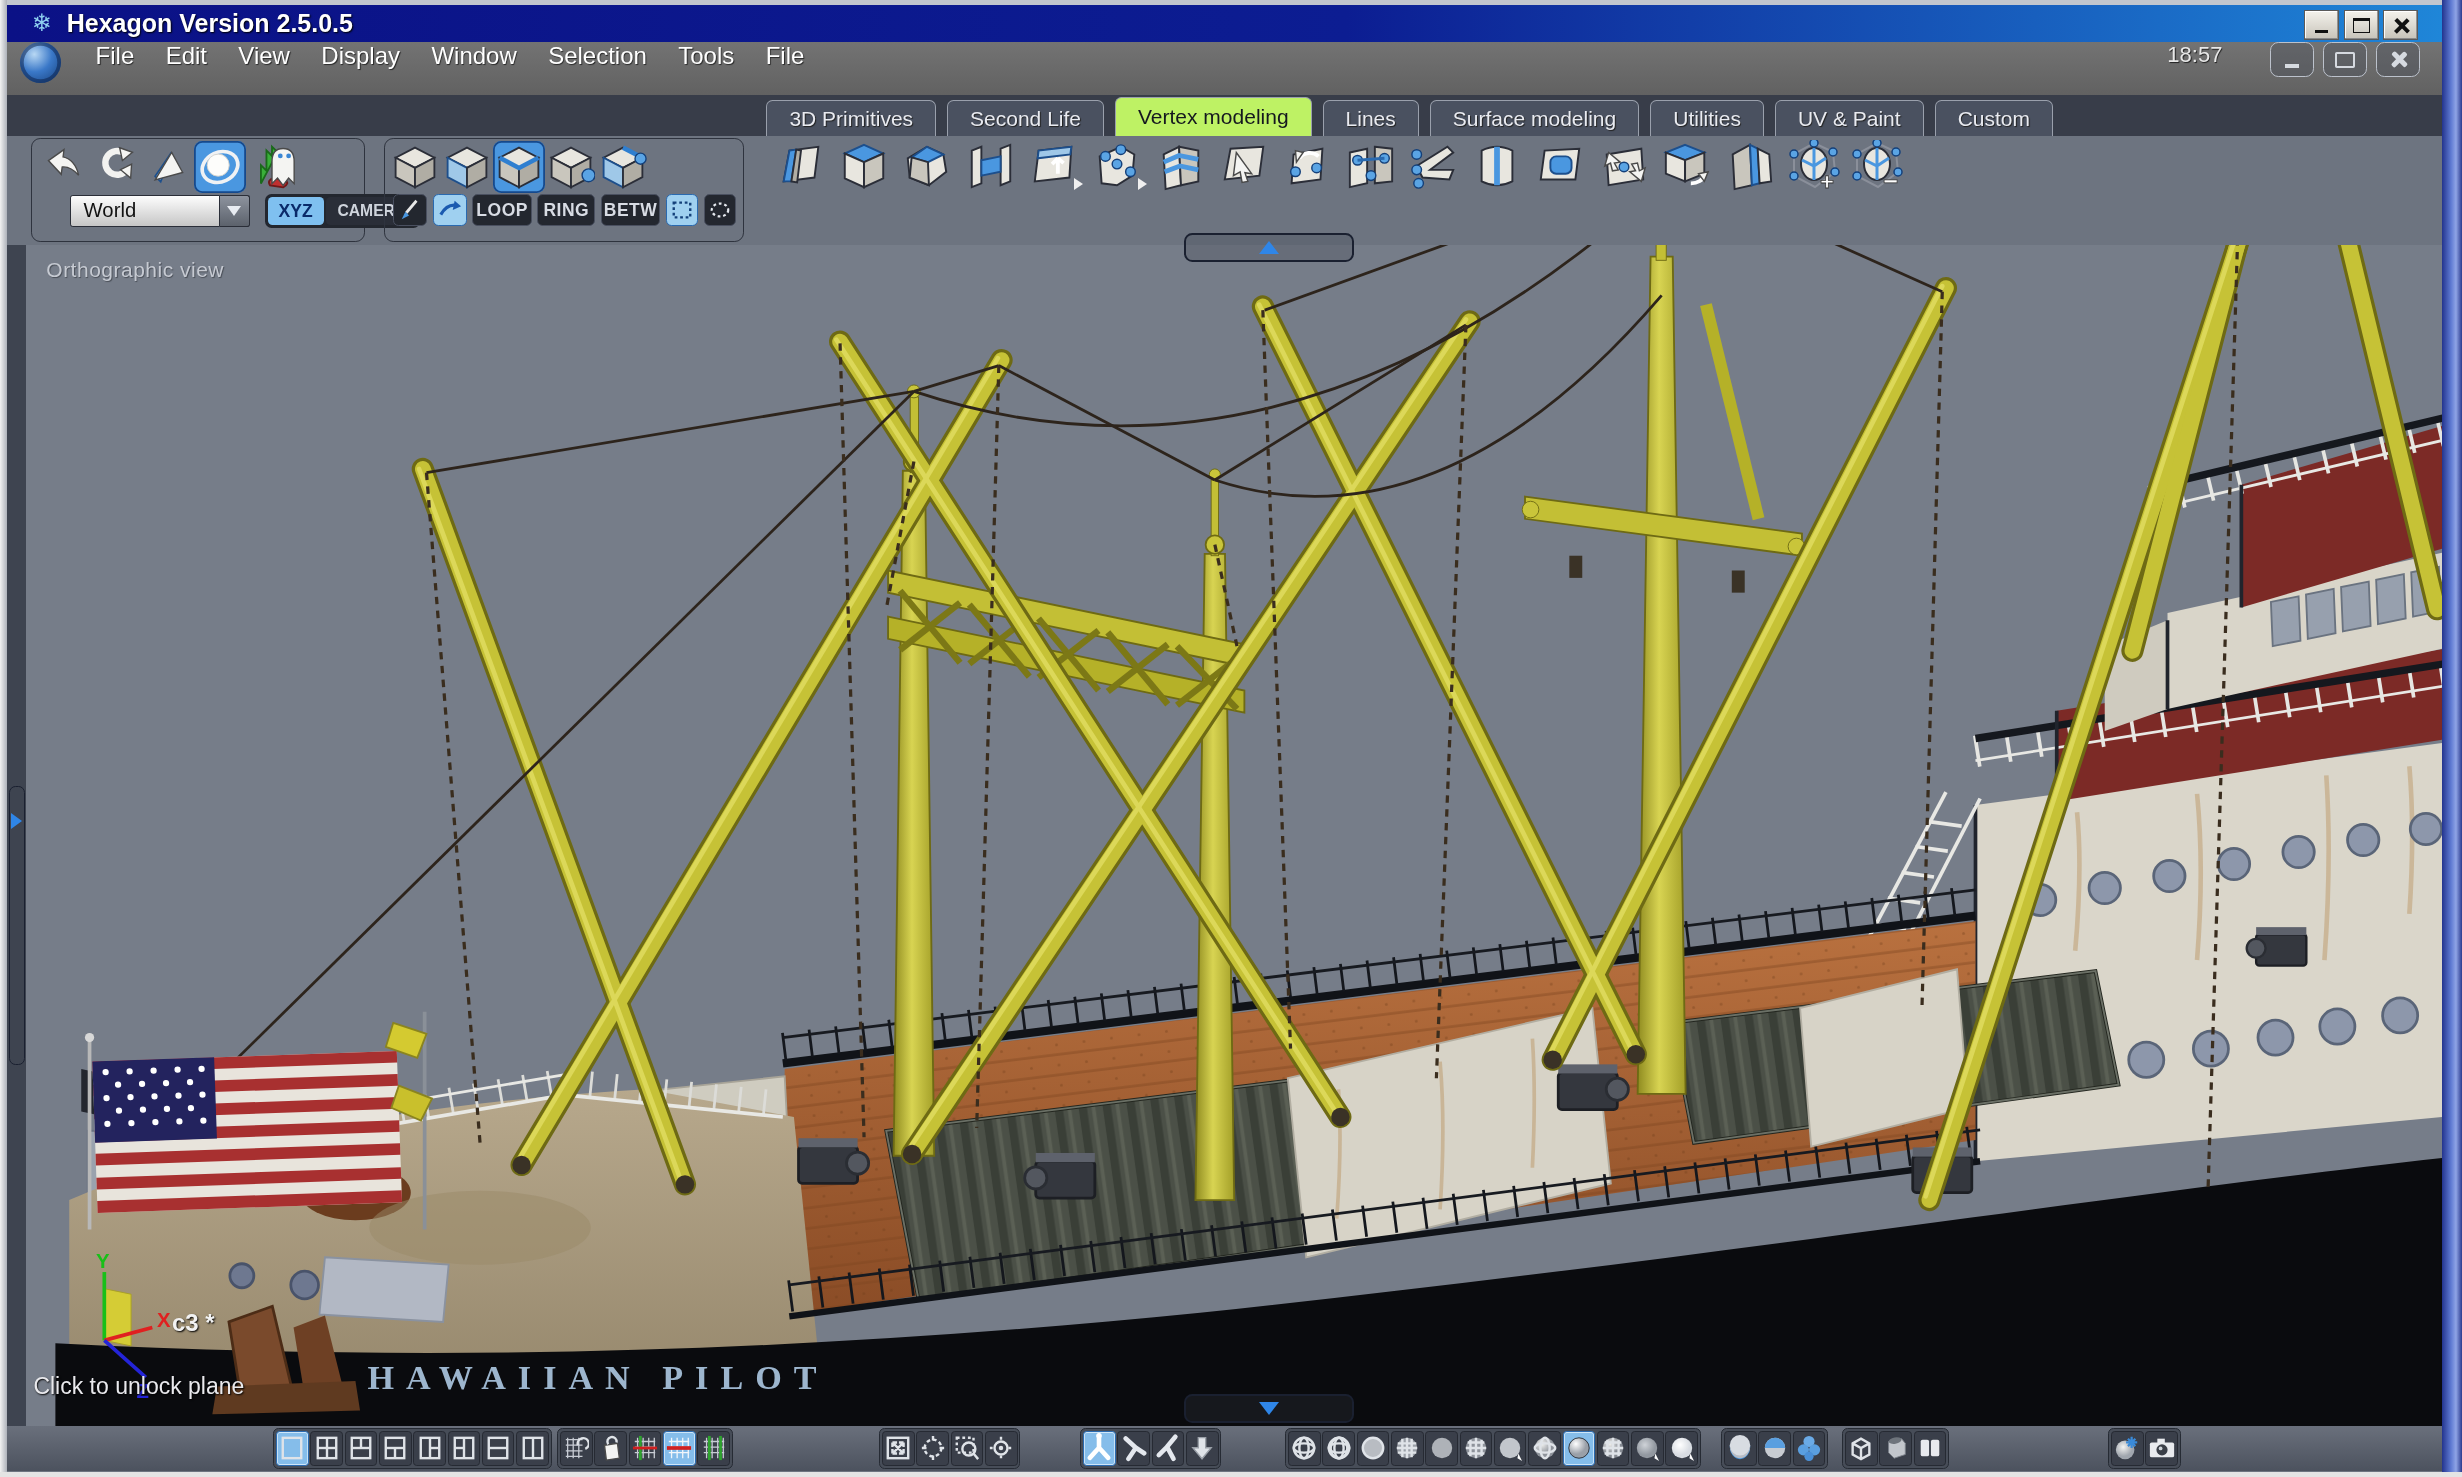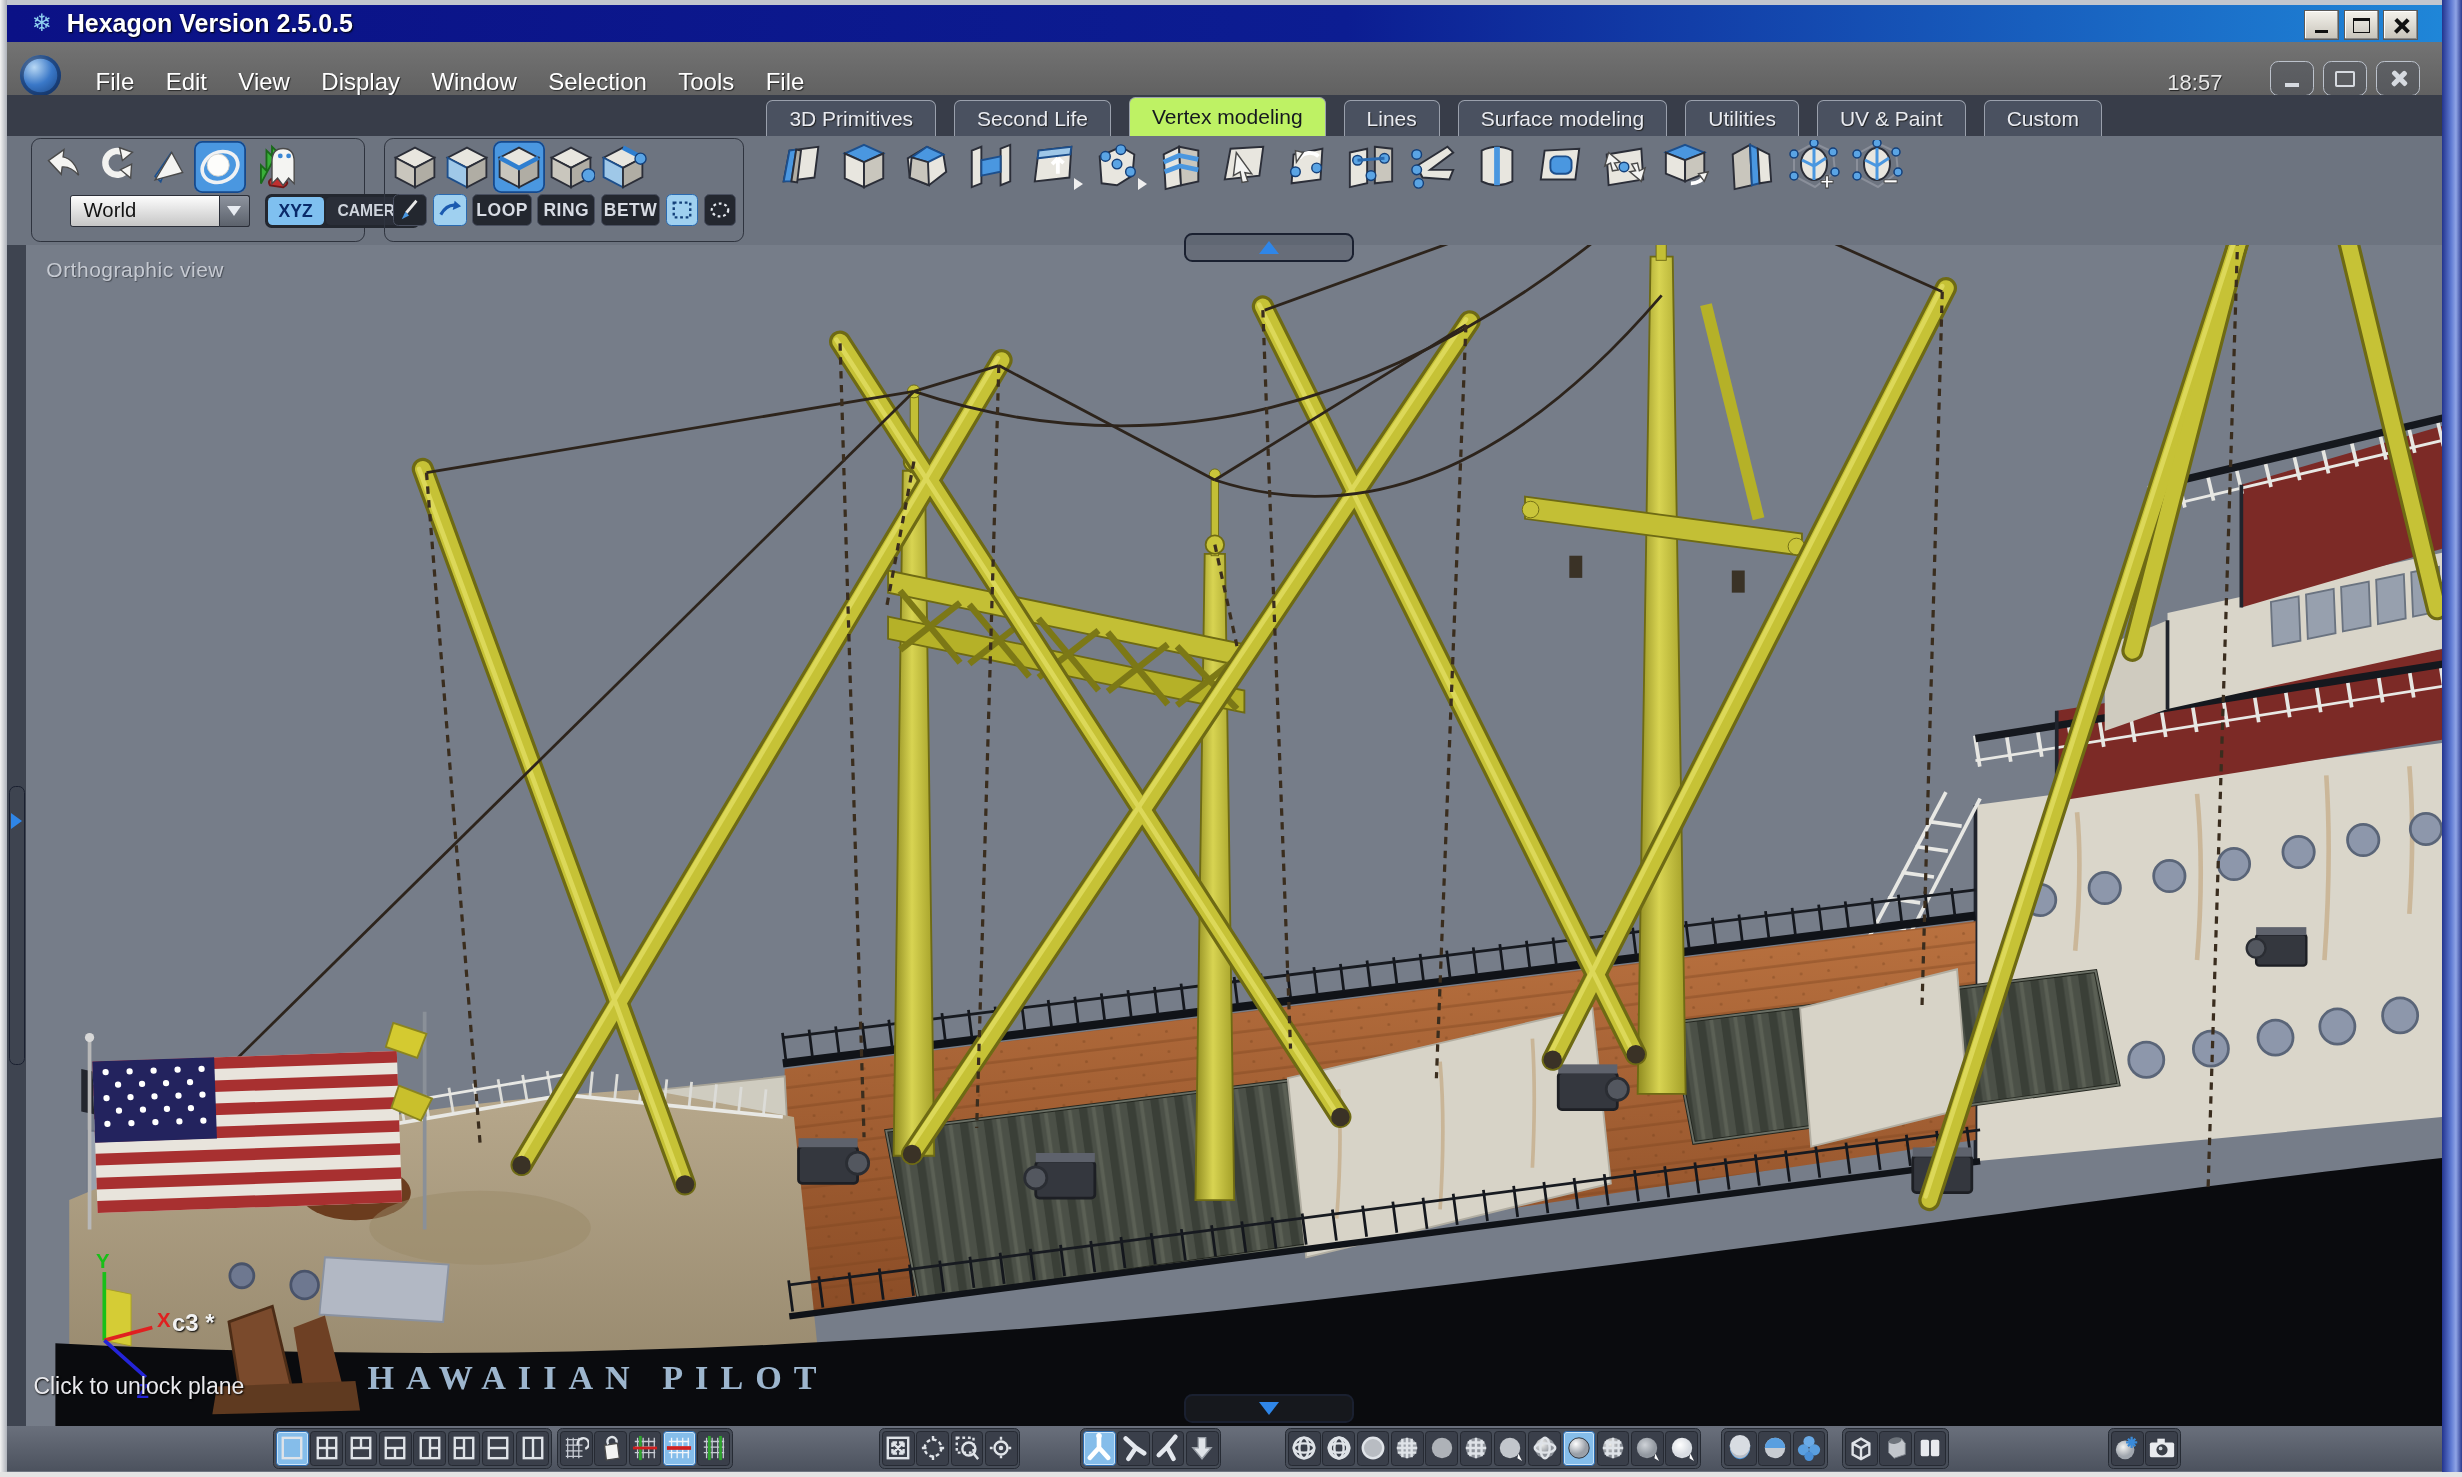--- a/index.html
+++ b/index.html
@@ -14,35 +14,35 @@
   .titlebar .appicon{width:28px;height:28px;margin-left:20.3px;margin-right:11px;color:#8fd0f0;font-size:24px;line-height:28px;text-align:center;}
   .titlebar .title{font-size:25px;font-weight:bold;text-shadow:0.9px 0.9px 1.8px #000;}
   .tb-btns{position:absolute;right:24px;top:5.5px;display:flex;gap:4.6px;}
   .tb-btn{width:33px;height:28px;background:linear-gradient(#f4f2ec,#c7c3b9);border:0.9px solid #5a5a5a;box-shadow:inset -0.9px -0.9px 0 #8a8a8a,inset 0.9px 0.9px 0 #fff;display:flex;align-items:center;justify-content:center;position:relative;}
   .glyph-min{width:13px;height:3.7px;background:#111;margin-top:13px;}
   .glyph-max{width:14.8px;height:11px;border:1.8px solid #111;border-top-width:3.7px;}
   .glyph-x{position:relative;width:14.8px;height:14.8px;}
   .glyph-x::before,.glyph-x::after{content:"";position:absolute;left:6.5px;top:-0.9px;width:3.7px;height:17.5px;background:#111;}
   .glyph-x::before{transform:rotate(45deg);}  .glyph-x::after{transform:rotate(-45deg);}
   
-  .menubar{position:absolute;left:7.4px;top:42px;width:2435px;height:54px;background:linear-gradient(#737373,#616161);display:flex;align-items:flex-end;border-bottom:0.9px solid #3c3c3c;}
+  .menubar{position:absolute;left:7.4px;top:42px;width:2435px;height:54px;background:linear-gradient(#737373,#616161);display:flex;align-items:flex-start;border-bottom:0.9px solid #3c3c3c;}
   .logo{width:41px;height:41px;border-radius:50%;margin-left:13px;margin-right:18.5px;background:radial-gradient(circle at 35% 30%,#b8d8f4,#3a78c8 45%,#123a74);box-shadow:inset 0 0 0 3.7px rgba(10,30,70,.5);}
   .menu-item{color:#fff;font-size:24px;padding:0 15.7px;text-shadow:0.9px 0.9px 0.9px #2a2a2a;cursor:default;}
   .clock{position:absolute;right:220px;color:#e8e8e8;font-size:22px;text-shadow:0.9px 0.9px 0.9px #222;}
   .mb-btns{position:absolute;right:22px;display:flex;gap:9.2px;}
   .mb-btn{width:42px;height:33px;border:1.8px solid #bcc2cc;border-radius:8.3px;background:rgba(70,75,85,.35);display:flex;align-items:center;justify-content:center;}
   .mb-min{width:14.8px;height:3.7px;background:#d6dae0;margin-top:13px;}
   .mb-max{width:15.7px;height:12px;border:2.8px solid #d6dae0;border-radius:1.8px;}
   .mb-x{position:relative;width:16.6px;height:16.6px;}
   .mb-x::before,.mb-x::after{content:"";position:absolute;left:6.5px;top:-0.9px;width:4.6px;height:18.5px;background:#d6dae0;border-radius:1.8px;}
   .mb-x::before{transform:rotate(45deg);}  .mb-x::after{transform:rotate(-45deg);}
   
   .tabstrip{position:absolute;left:7.4px;top:95px;width:2435px;height:41px;background:#383d49;border-bottom:1.8px solid #8a909c;}
   .tabs{position:absolute;left:759px;bottom:0;display:flex;align-items:flex-end;}
-  .tab{height:35px;line-height:35px;padding:0 22px;margin-right:18px;background:#4a5160;color:#e9ebf1;font-size:21px;border:0.9px solid #9aa0ac;border-bottom:none;border-radius:6.5px 6.5px 0 0;text-shadow:0.9px 0.9px 0.9px #222;}
+  .tab{height:35px;line-height:35px;padding:0 22px;margin-right:11px;background:#4a5160;color:#e9ebf1;font-size:21px;border:0.9px solid #9aa0ac;border-bottom:none;border-radius:6.5px 6.5px 0 0;text-shadow:0.9px 0.9px 0.9px #222;}
   .tab.active{background:#bef264;color:#15181f;text-shadow:none;height:38px;line-height:38px;}
   
   .toolzone{position:absolute;left:7.4px;top:136px;width:2435px;height:109px;background:#6d7480;border-bottom:1.8px solid #3a3f4a;}
   .groupbox{position:absolute;border:1.8px solid #2e333e;border-radius:9.2px;}
   .iconrow{display:flex;align-items:center;}
   .tool54{width:52px;height:52px;display:flex;align-items:center;justify-content:center;border-radius:8.3px;}
   .tool54.sel{background:#4a97e0;box-shadow:inset 0 0 0 1.8px #16498c;}
   .minirow{display:flex;align-items:center;gap:5.5px;}
   .minibtn{height:29.5px;border-radius:5.5px;background:#23272f;border:0.9px solid #4a5060;display:flex;align-items:center;justify-content:center;color:#d8dce4;font-size:17.5px;font-weight:bold;letter-spacing:0.5px;}
   .minibtn.lit{background:#9fd0f0;border-color:#2a6ab0;}

